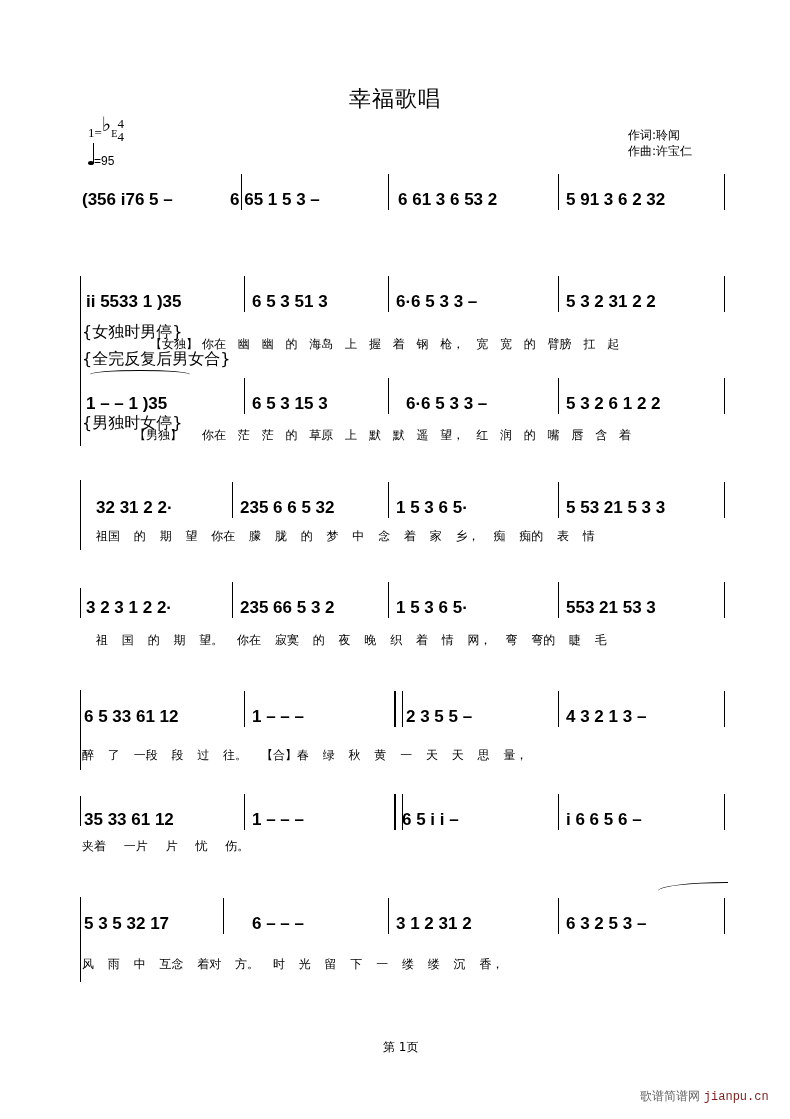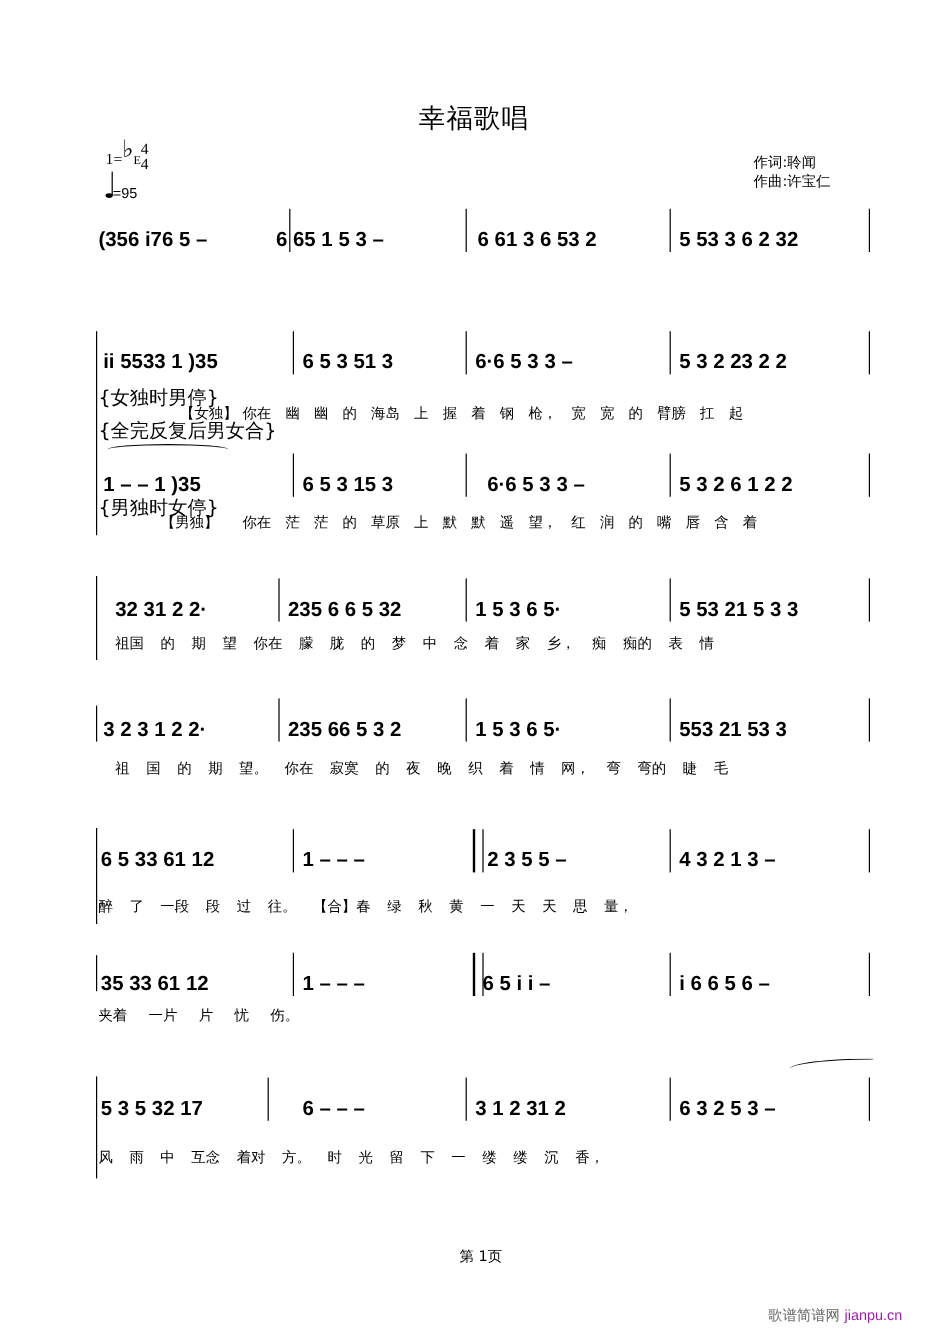--- a/index.html
+++ b/index.html
@@ -15,21 +15,21 @@
   .system { position:absolute; left:78px; width:650px; }
   .staff { position:relative; height:30px; }
   .bar { position:absolute; top:-6px; width:1px; height:36px; background:#000; }
   .sysline { position:absolute; width:1px; background:#000; }
   .measure { position:absolute; top:0; height:30px; display:flex; align-items:flex-end; }
   .n { font-weight:bold; font-size:17px; font-family:"Liberation Sans", sans-serif; position:relative; padding:0 4px; line-height:20px; }
   .lyr { position:absolute; font-size:12px; font-family:"DejaVu Sans", sans-serif; white-space:pre; letter-spacing:0; }
   .note-small { position:absolute; font-size:16px; font-family:"DejaVu Sans", sans-serif; white-space:pre; }
   .footer { position:absolute; top:1039px; left:383px; font-size:12px; font-family:"DejaVu Sans", sans-serif; }
   .watermark { position:absolute; top:1088px; left:640px; font-size:12px; color:#666; font-family:"DejaVu Serif", serif; }
-  .watermark span { color:#a21caf; font-family:Liberation Sans, sans-serif; }
+  .watermark span { color:#7f1d1d; font-family:Liberation Mono, monospace; }
   .repeat { position:absolute; top:-6px; width:6px; height:36px; border-left:2px solid #000; border-right:1px solid #000; }
   .slur { position:absolute; border-top:1px solid #000; border-radius:50% 50% 0 0; height:8px; }
 </style>
 </head>
 <body>
 
 <div class="title">幸福歌唱</div>
 
 <div class="key">
   <span>1=</span><span class="flat">♭</span><span style="font-size:10px">E</span><span class="frac"><span>4</span><br><span>4</span></span>
@@ -50,21 +50,21 @@
     <div class="bar" style="left:163px"></div>
     <div class="measure" style="left:148px">
         <span class="n">6 65 1 5 3 –</span>
       </div>
     <div class="bar" style="left:310px"></div>
     <div class="measure" style="left:316px">
         <span class="n">6 61 3 6 53 2</span>
       </div>
     <div class="bar" style="left:480px"></div>
     <div class="measure" style="left:484px">
-        <span class="n">5 53 3 6 2 32</span>
+        <span class="n">5 91 3 6 2 32</span>
       </div>
     <div class="bar" style="left:646px"></div>
   </div>
 </div>
 
 <div class="sysline" style="left:80px;top:276px;height:170px"></div>
 <div class="system" style="top:282px">
   <div class="staff">
     <div class="measure" style="left:4px">
         <span class="n">ii 5533 1 )35</span>
@@ -72,21 +72,21 @@
     <div class="bar" style="left:166px"></div>
     <div class="measure" style="left:170px">
         <span class="n">6 5 3 51 3</span>
       </div>
     <div class="bar" style="left:310px"></div>
     <div class="measure" style="left:314px">
         <span class="n">6·6 5 3 3 –</span>
       </div>
     <div class="bar" style="left:480px"></div>
     <div class="measure" style="left:484px">
-        <span class="n">5 3 2 23 2 2</span>
+        <span class="n">5 3 2 31 2 2</span>
       </div>
     <div class="bar" style="left:646px"></div>
   </div>
 </div>
 <div class="note-small" style="left:82px;top:322px">{女独时男停}</div>
 <div class="lyr" style="left:150px;top:336px">【女独】</div>
 <div class="lyr" style="left:202px;top:336px;word-spacing:8px">你在 幽 幽 的 海岛 上 握 着 钢 枪， 宽 宽 的 臂膀 扛 起</div>
 <div class="note-small" style="left:82px;top:349px">{全完反复后男女合}</div>
 
 <div class="system" style="top:384px">

